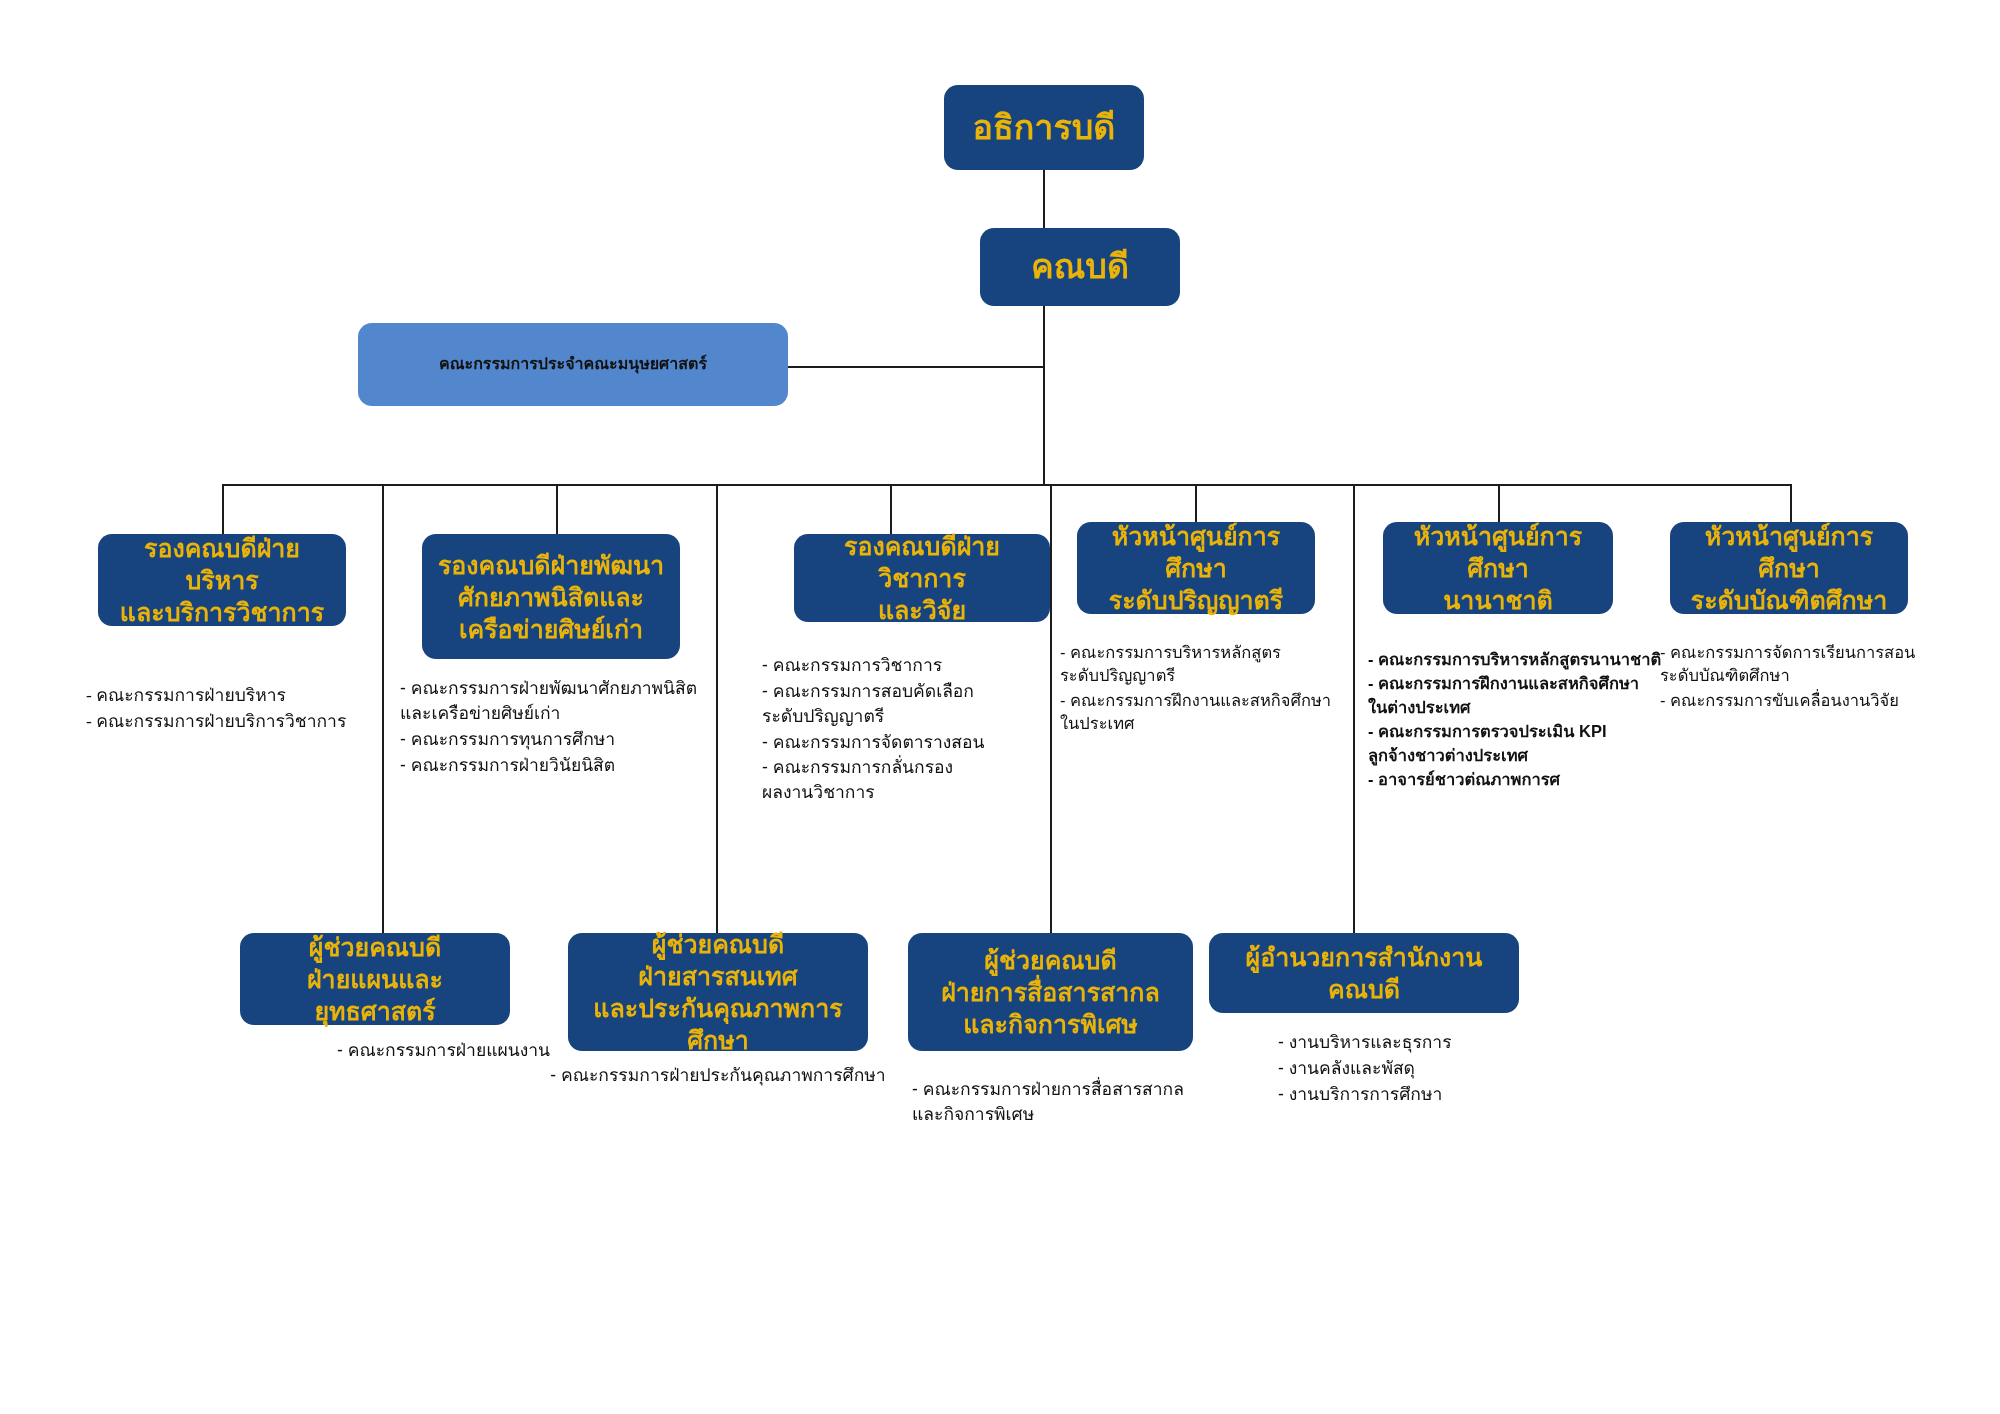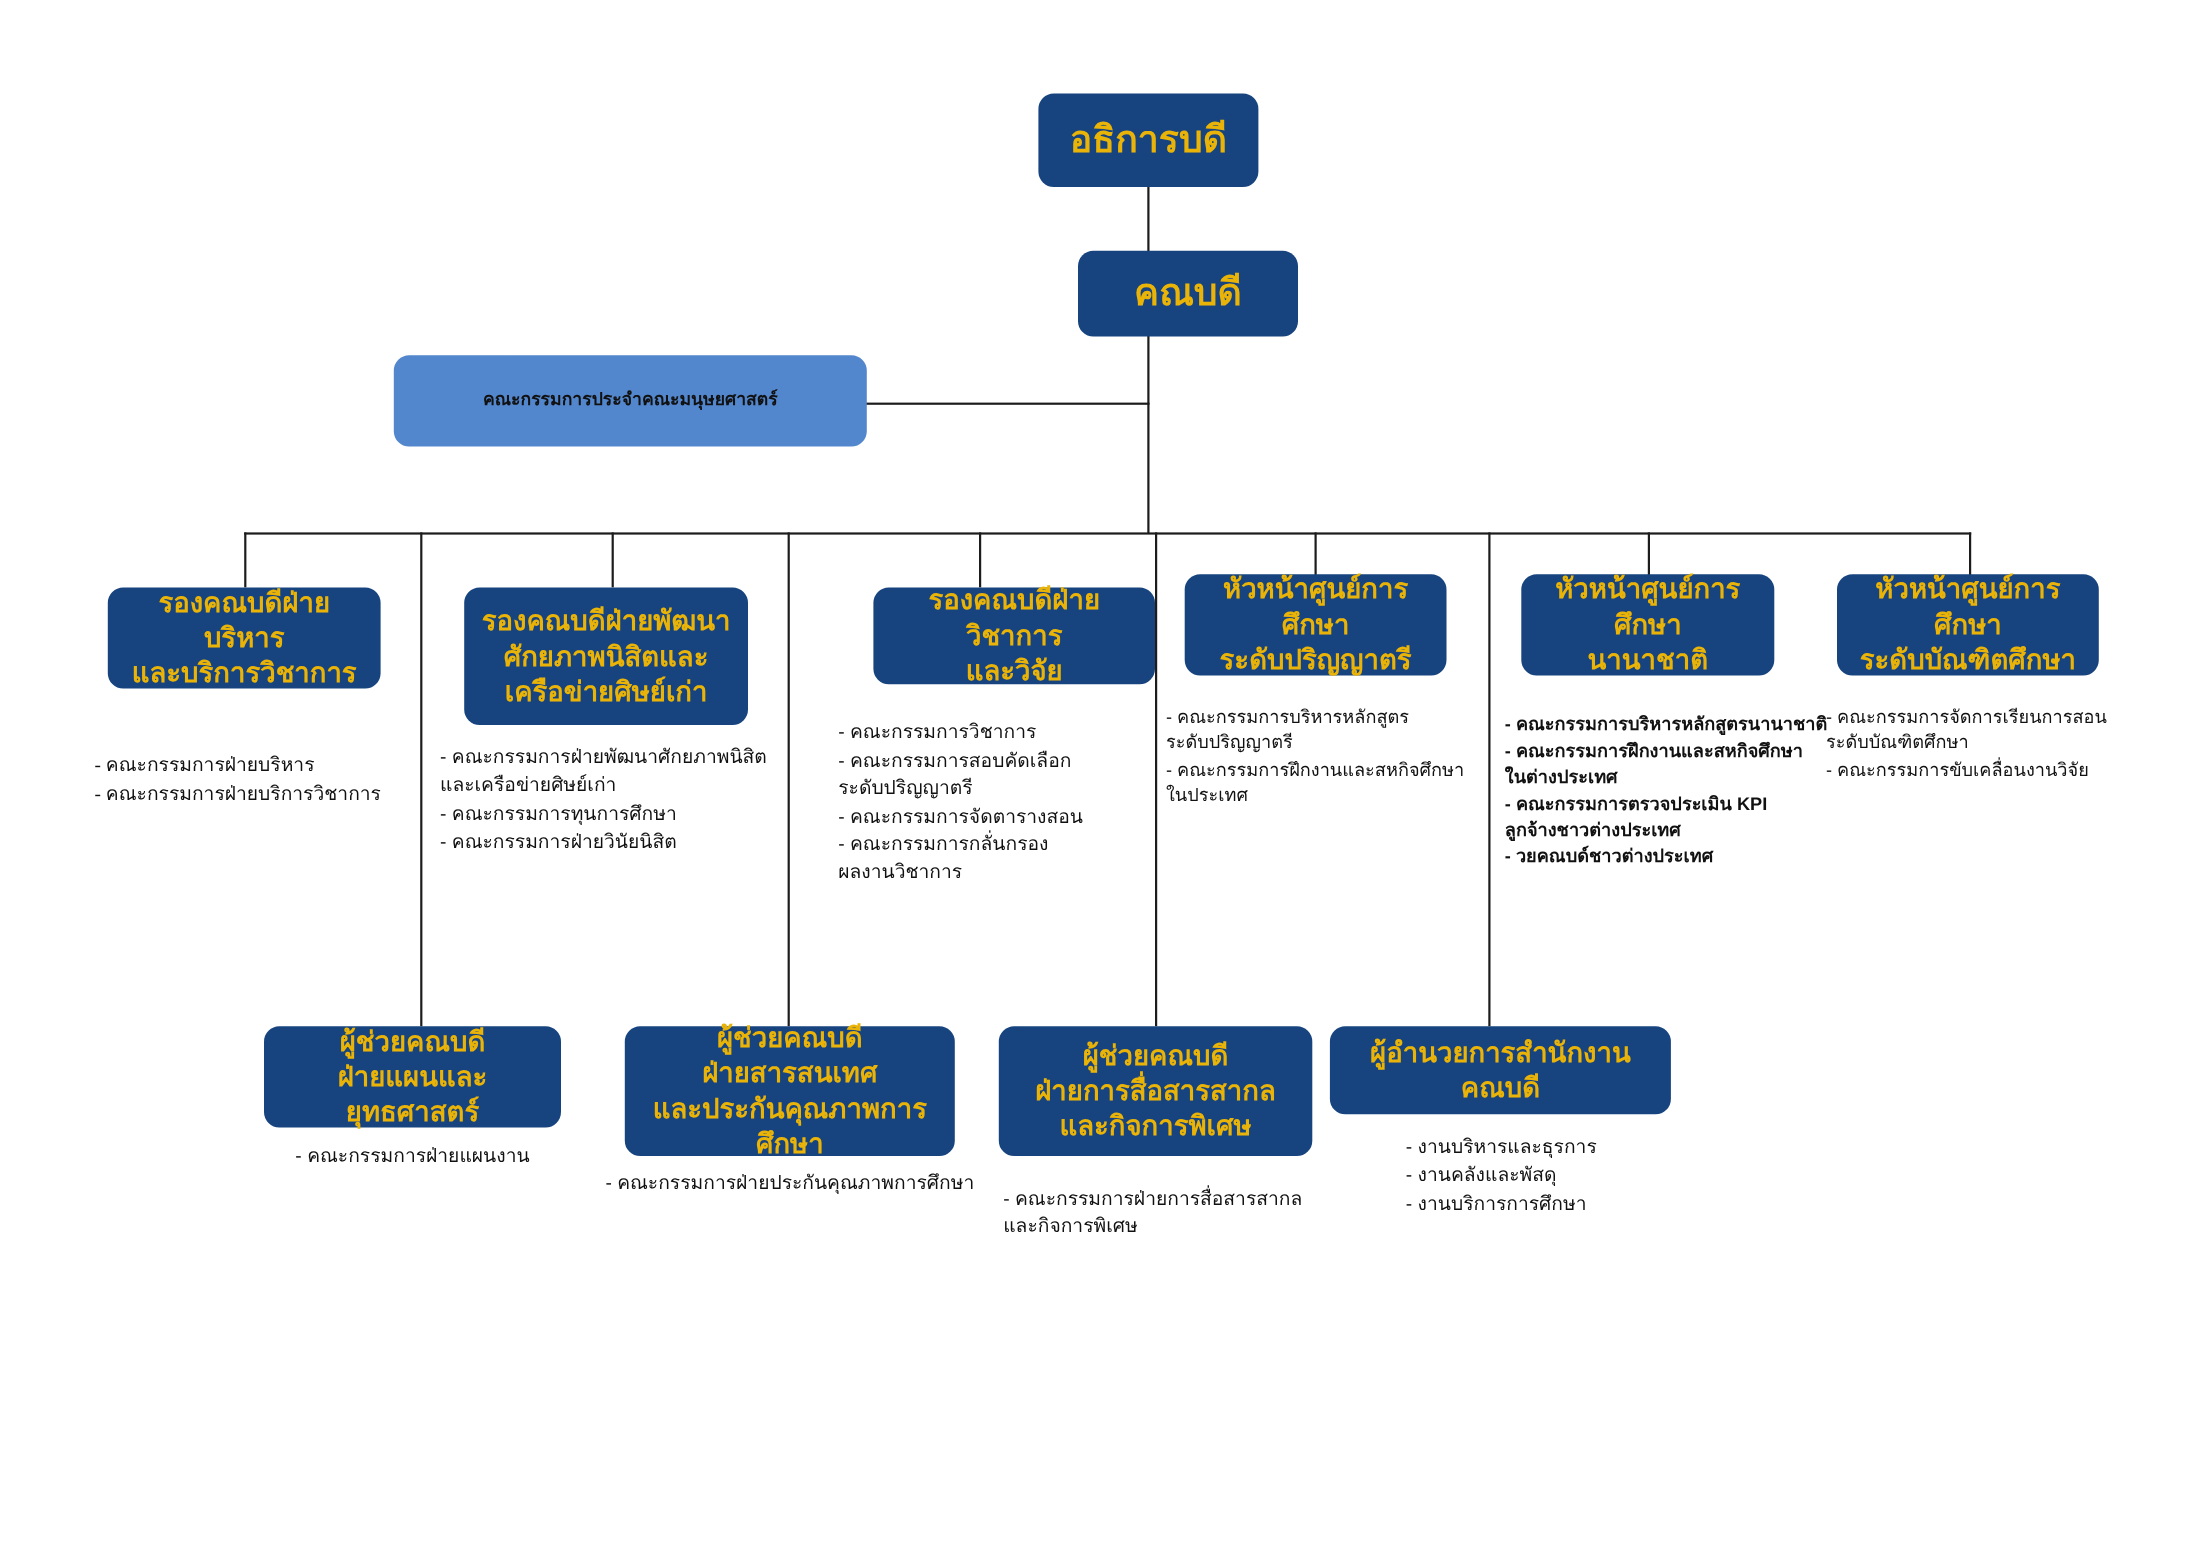--- a/index.html
+++ b/index.html
@@ -144,38 +144,38 @@
   <div class="node t-lg" style="left:1383px; top:522px; width:230px; height:92px;">
     <span class="lbl">หัวหน้าศูนย์การศึกษา
 นานาชาติ</span>
   </div>
   <div class="bullets" style="left:1368px; top:648px; width:320px; font-size:16.5px;font-weight:bold;">
     <div class="bitem">- คณะกรรมการบริหารหลักสูตรนานาชาติ</div>
     <div class="bitem">- คณะกรรมการฝึกงานและสหกิจศึกษา
   ในต่างประเทศ</div>
     <div class="bitem">- คณะกรรมการตรวจประเมิน KPI
   ลูกจ้างชาวต่างประเทศ</div>
-    <div class="bitem">- วยคณบด์ชาวต่างประเทศ</div>
+    <div class="bitem">- อาจารย์ชาวต่ณภาพการศ</div>
   </div>
 
   <div class="node t-lg" style="left:1670px; top:522px; width:238px; height:92px;">
     <span class="lbl">หัวหน้าศูนย์การศึกษา
 ระดับบัณฑิตศึกษา</span>
   </div>
   <div class="bullets" style="left:1660px; top:641px; width:330px; font-size:16.5px;">
     <div class="bitem">- คณะกรรมการจัดการเรียนการสอน
   ระดับบัณฑิตศึกษา</div>
     <div class="bitem">- คณะกรรมการขับเคลื่อนงานวิจัย</div>
   </div>
 
   <div class="node t-lg" style="left:240px; top:933px; width:270px; height:92px;">
     <span class="lbl">ผู้ช่วยคณบดี
 ฝ่ายแผนและยุทธศาสตร์</span>
   </div>
-  <div class="bullets center" style="left:200px; top:1038px; width:350px;">
+  <div class="bullets center" style="left:200px; top:1038px; width:350px;text-align:right;">
     <div class="bitem">- คณะกรรมการฝ่ายแผนงาน</div>
   </div>
 
   <div class="node t-lg" style="left:568px; top:933px; width:300px; height:118px;">
     <span class="lbl">ผู้ช่วยคณบดี
 ฝ่ายสารสนเทศ
 และประกันคุณภาพการศึกษา</span>
   </div>
   <div class="bullets center" style="left:528px; top:1063px; width:380px;">
     <div class="bitem">- คณะกรรมการฝ่ายประกันคุณภาพการศึกษา</div>

